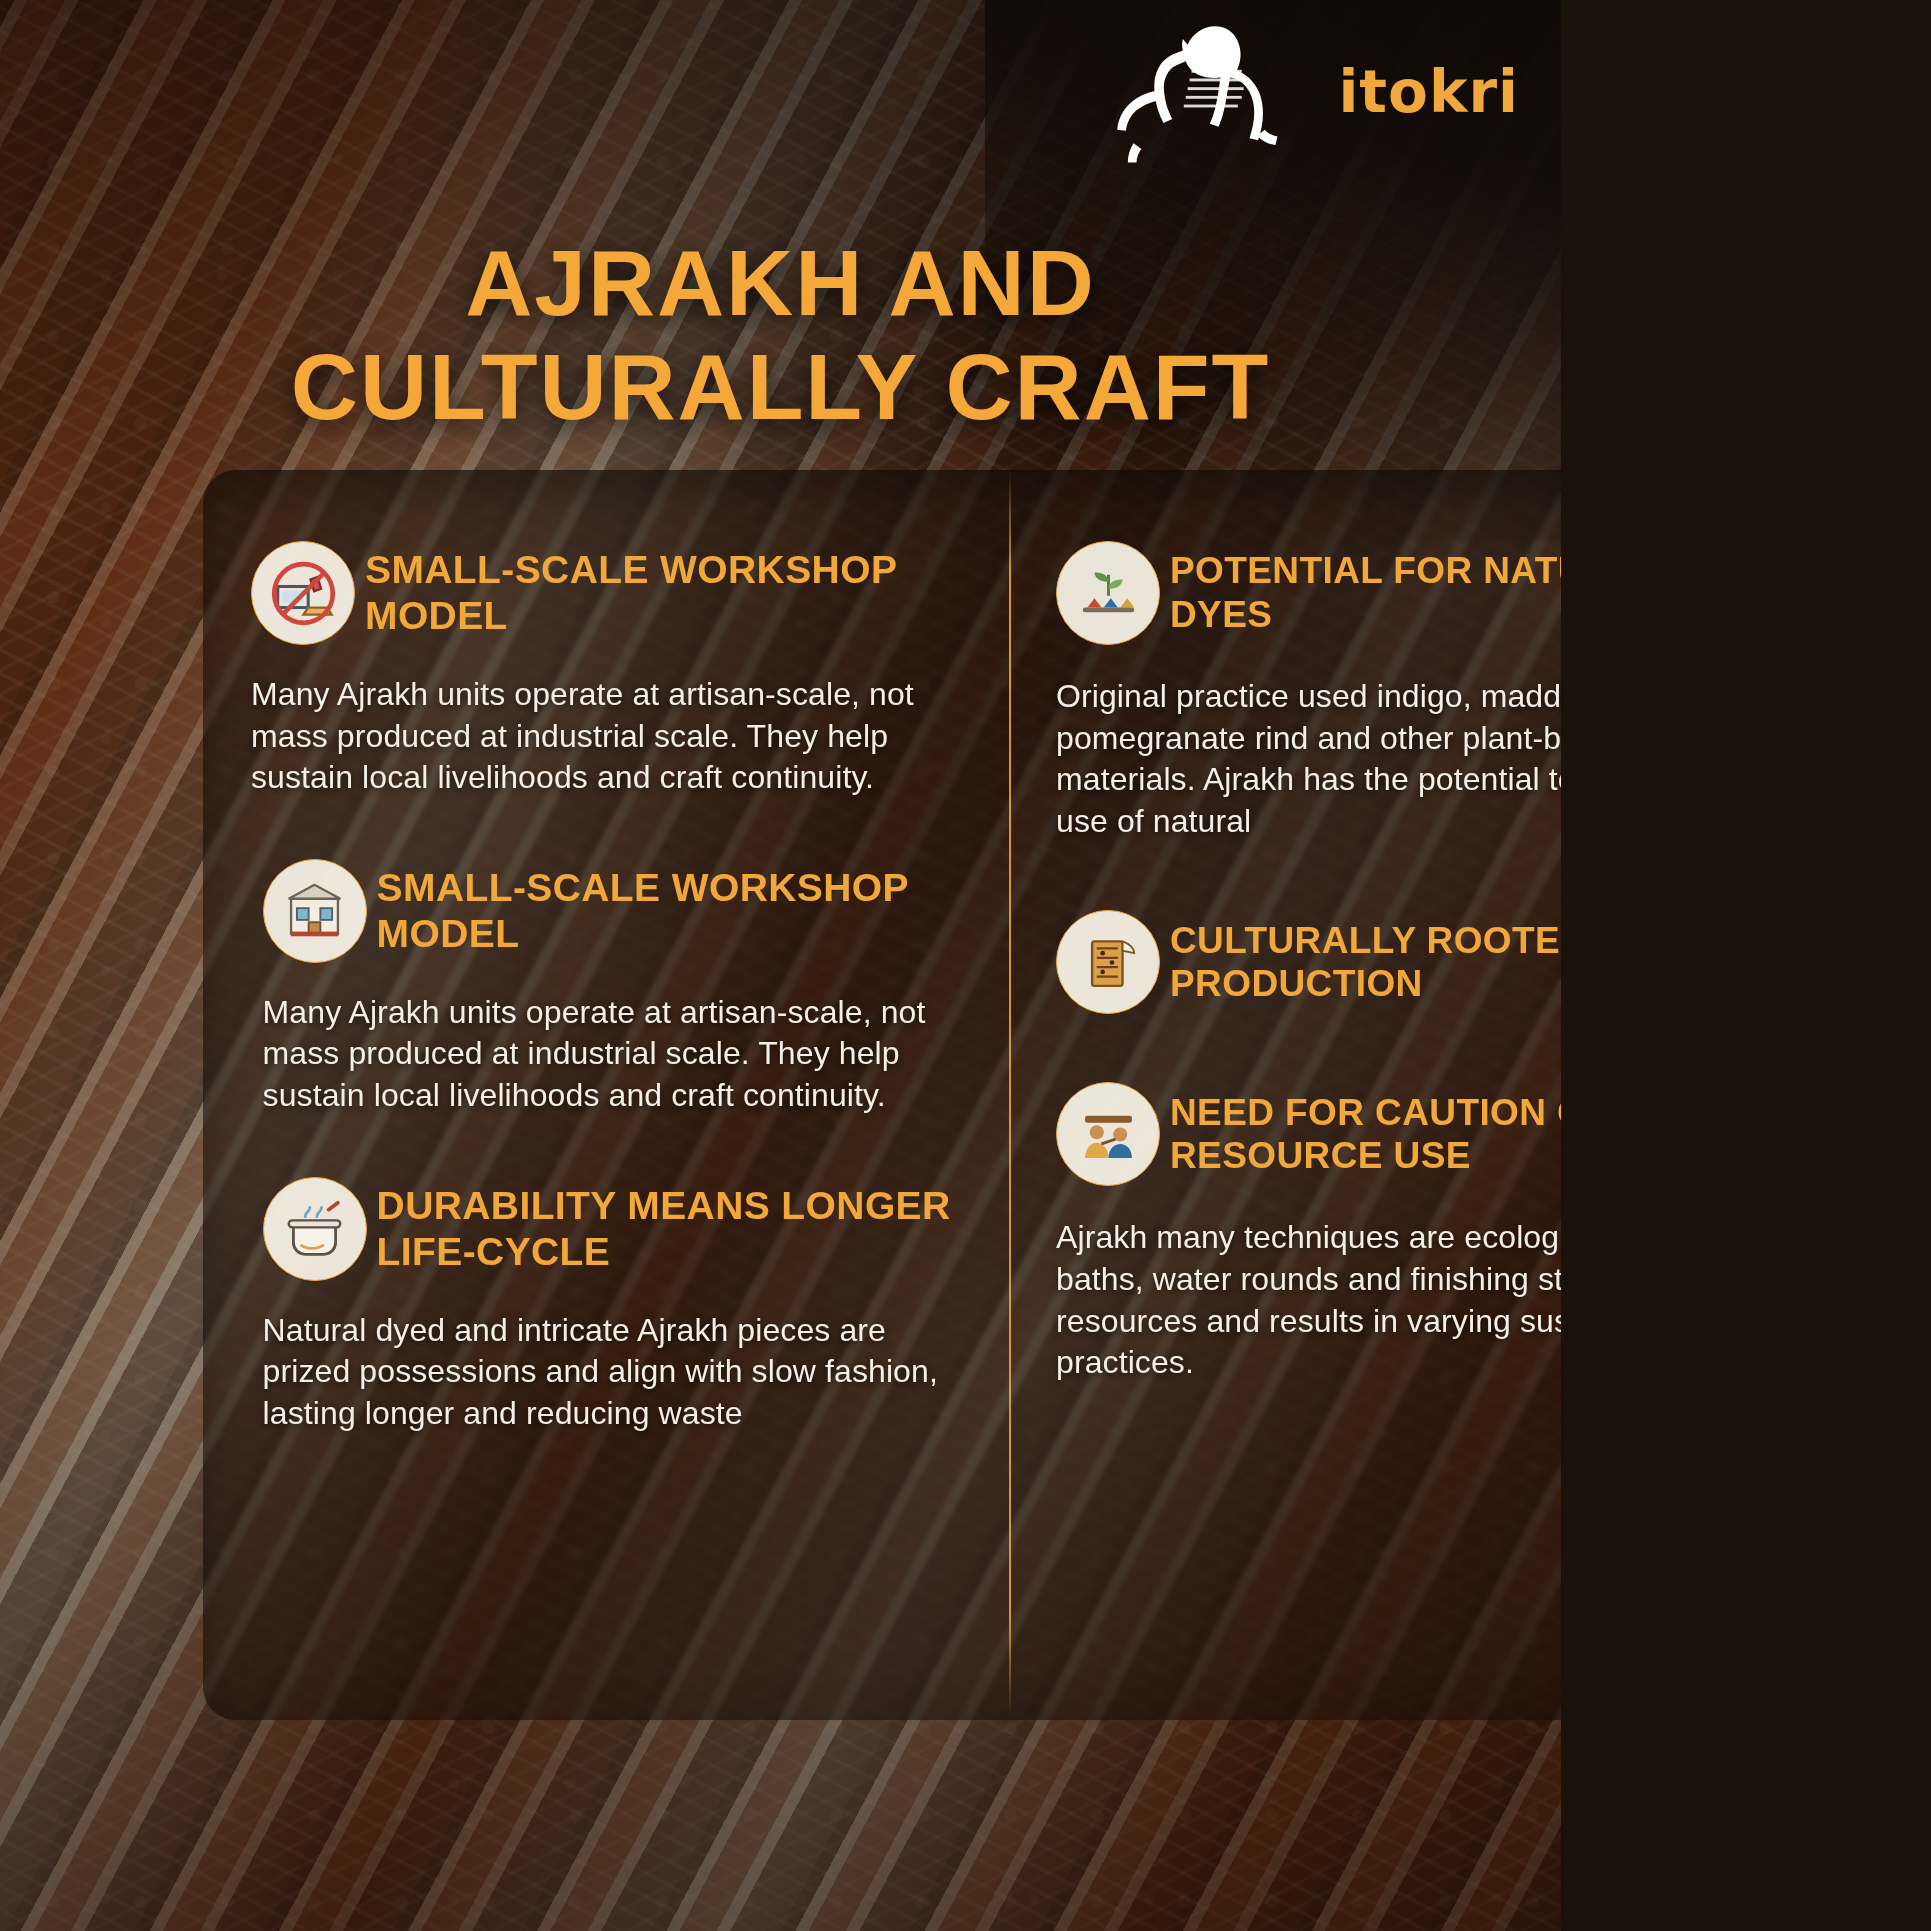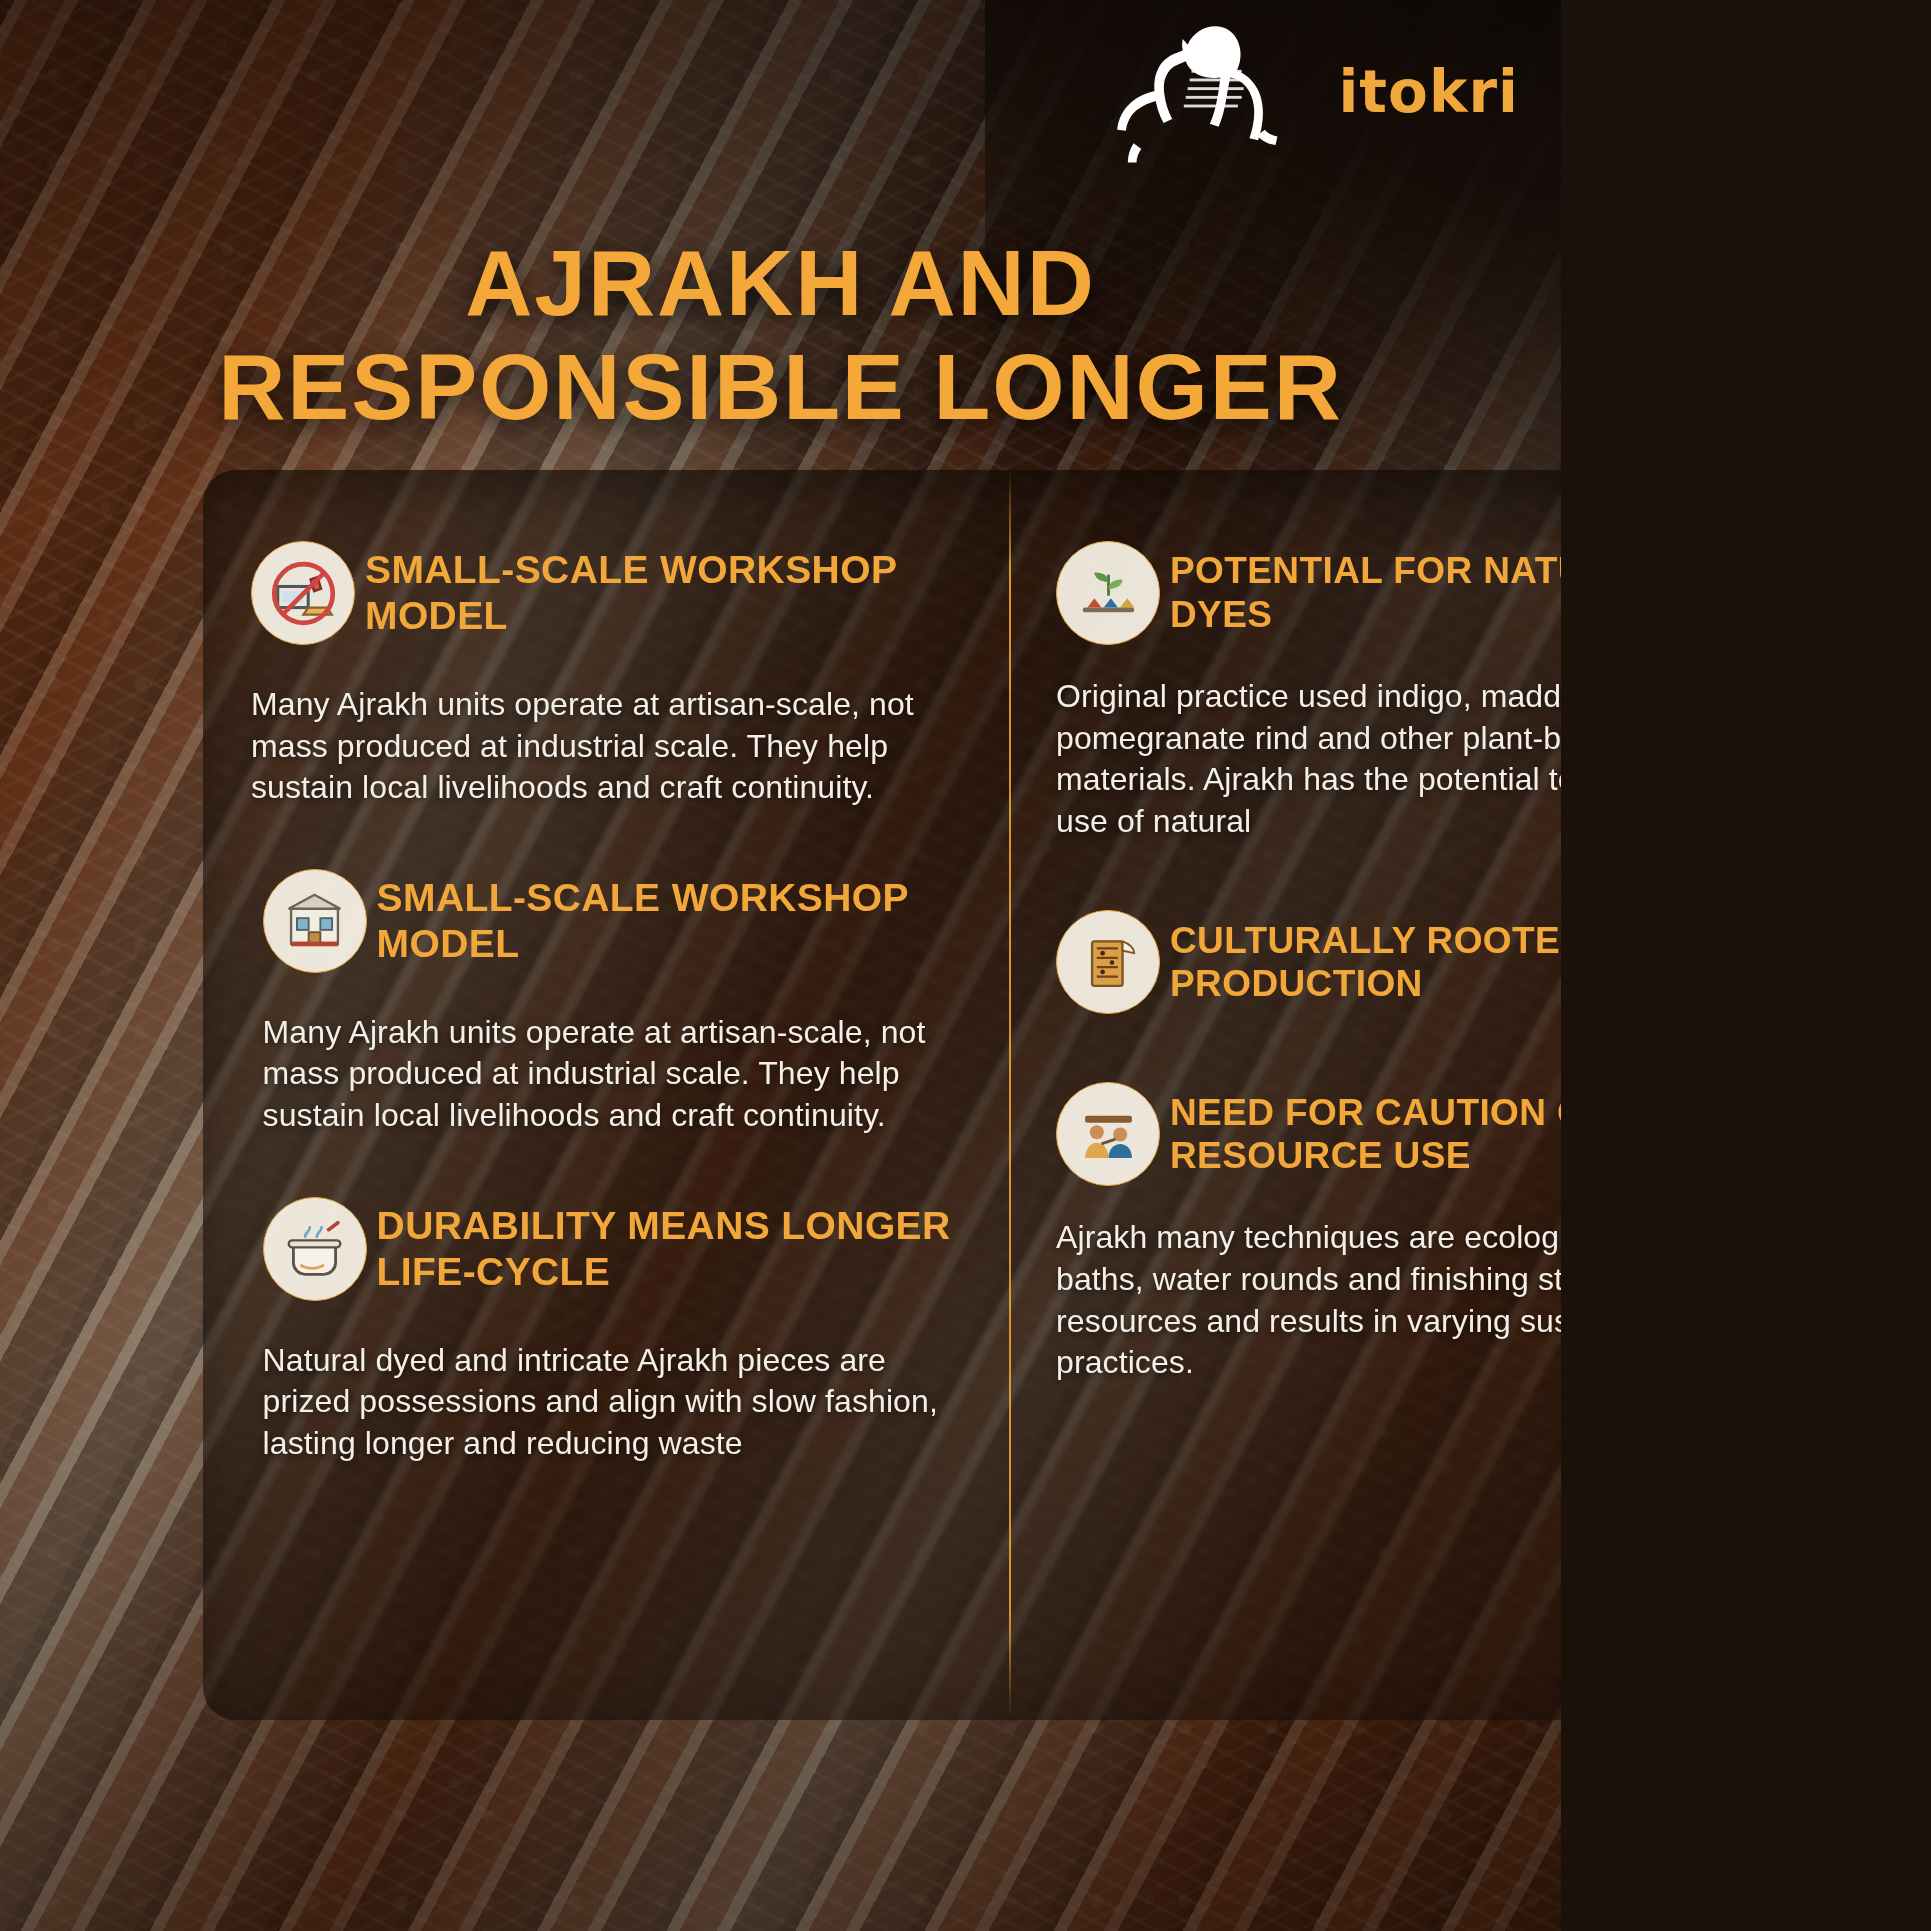--- a/index.html
+++ b/index.html
@@ -141,21 +141,21 @@
   .icon-circle svg { width: 75px; height: 75px; display: block; }
   .item-title {
     color: #f2a73a;
     font-size: 39px;
     font-weight: 800;
     line-height: 1.18;
     letter-spacing: 0.4px;
     text-transform: uppercase;
   }
   .item-body {
-    margin-top: 39px;
+    margin-top: 29px;
     color: #f4efe7;
     font-size: 32px;
     line-height: 1.30;
     letter-spacing: 0.1px;
     text-shadow: 0 1.9px 7.7px rgba(0,0,0,0.6);
   }
 
   
   .col-right .item-title { font-size: 37px; }
   .col-right .item-body { margin-top: 31px; }
@@ -200,21 +200,21 @@
         <rect x="96" y="82" width="58" height="3"></rect>
         <rect x="94" y="91" width="58" height="3"></rect>
         <rect x="92" y="100" width="56" height="3"></rect>
       </g>
     </svg>
     <div class="brand-word">itokri</div>
   </div>
 
   <h1 class="headline">
     <span>AJRAKH AND</span>
-    <span class="l2">RESPONSIBLE LONGER</span>
+    <span class="l2">CULTURALLY CRAFT</span>
   </h1>
 
   <div class="panel"></div>
   <div class="divider"></div>
 
   <div class="col col-left">
 
     <div class="item">
       <div class="item-head">
         <div class="icon-circle">

